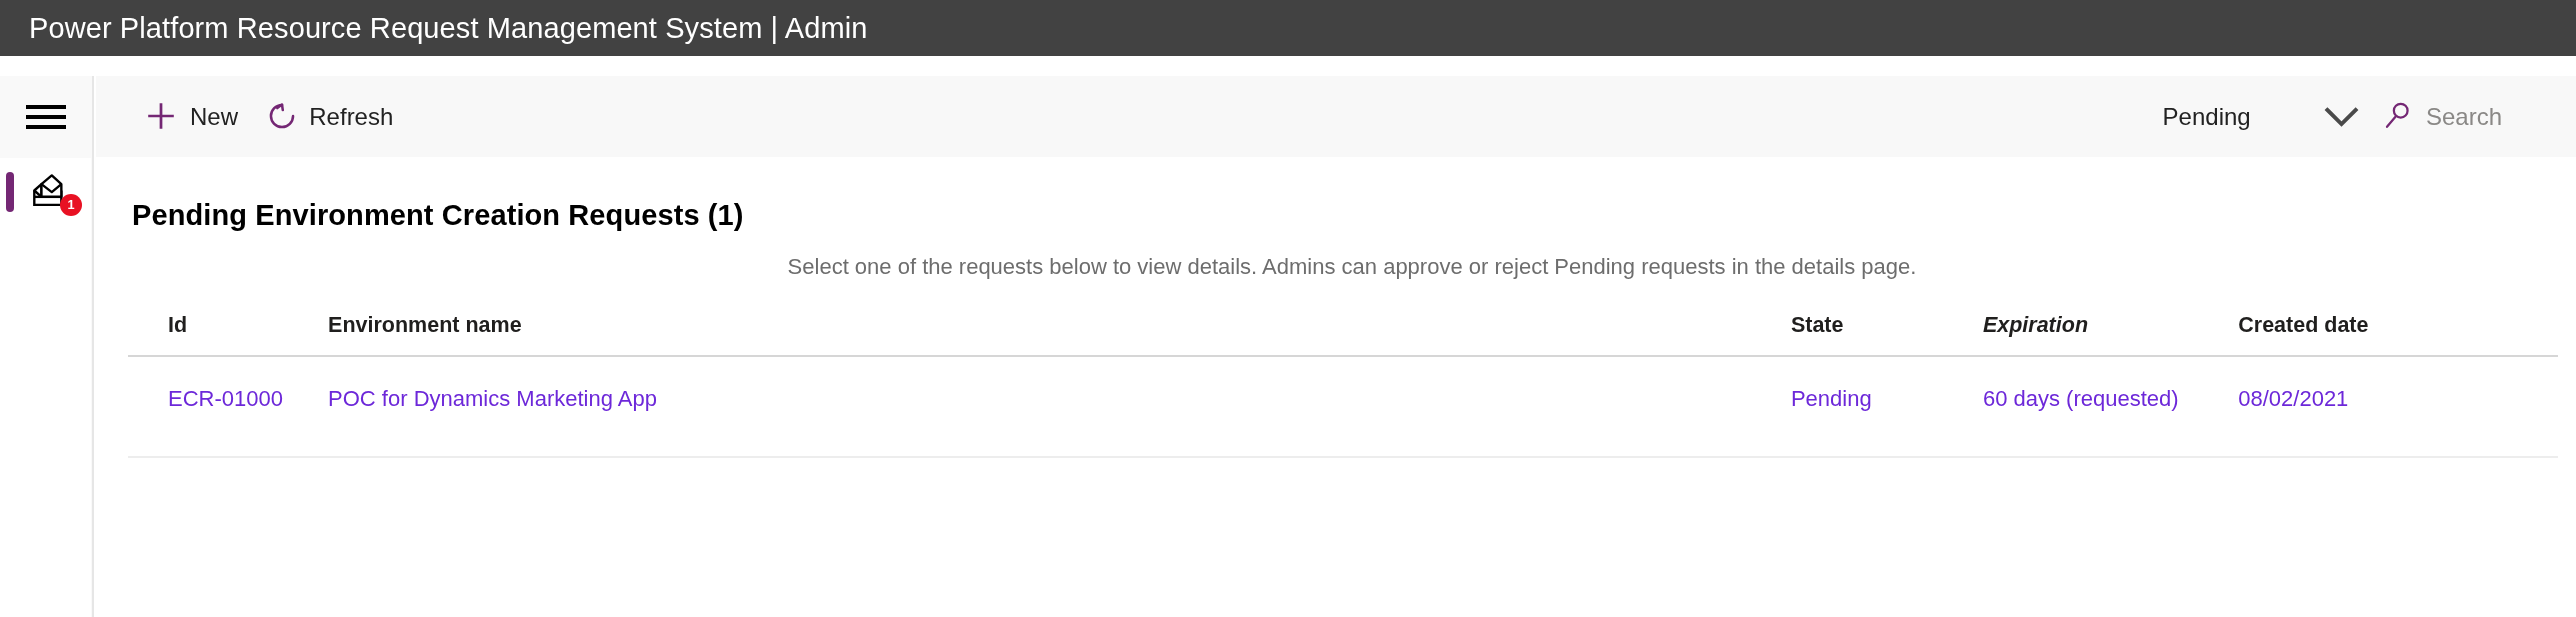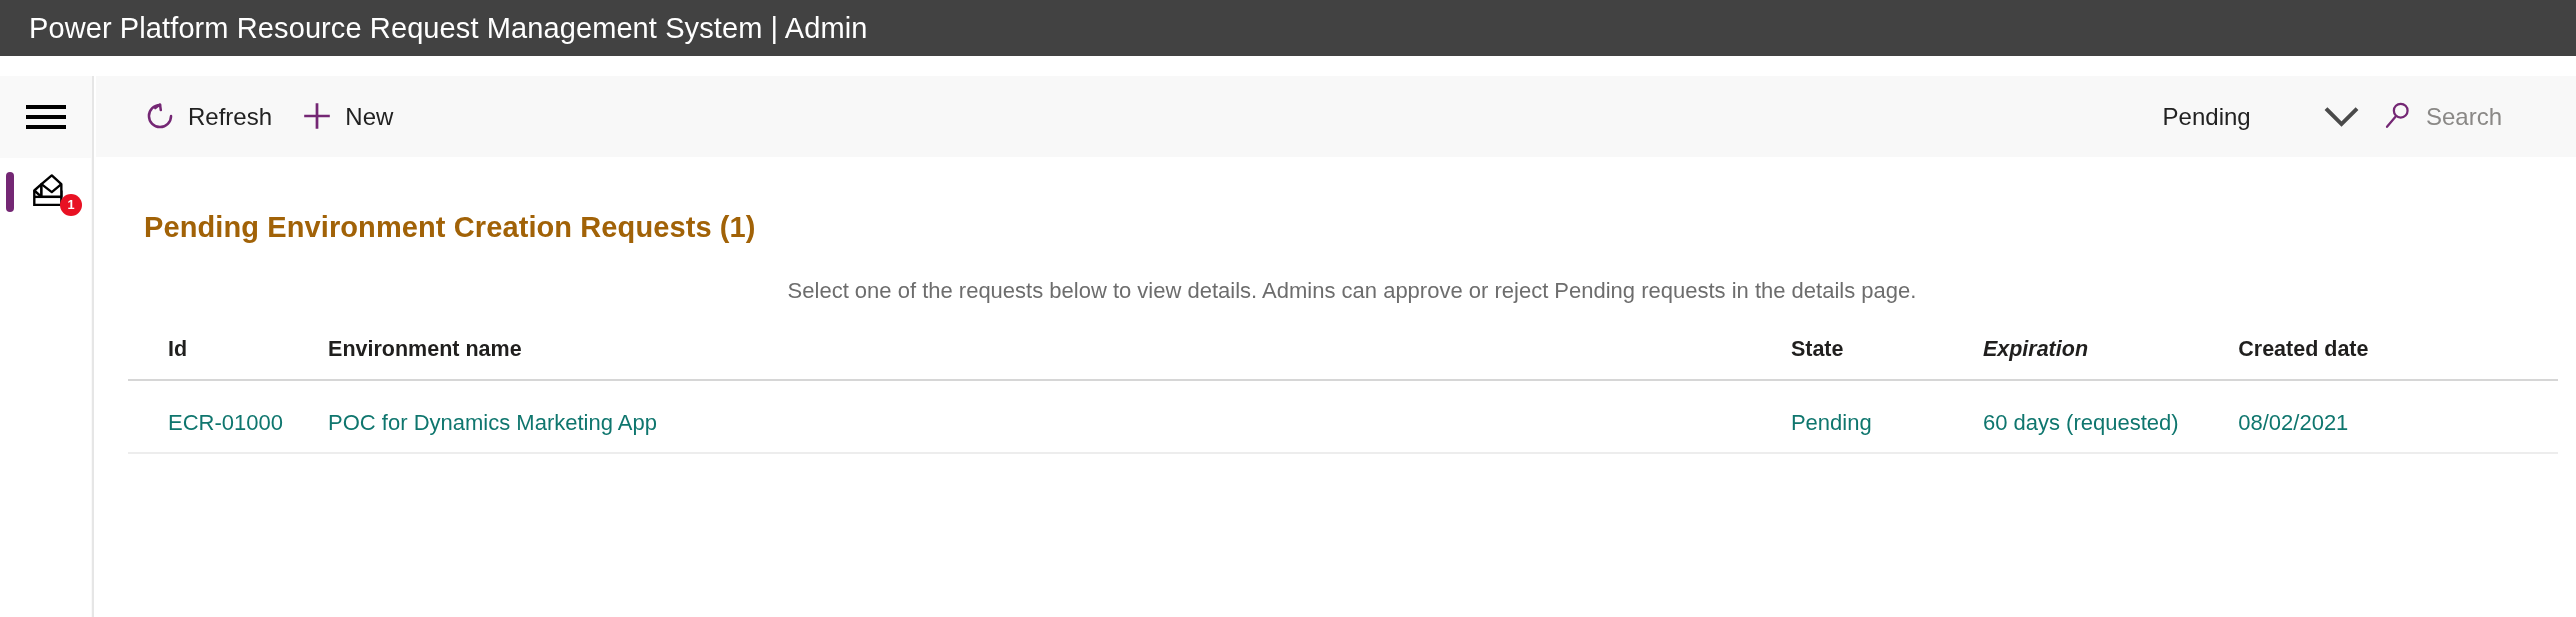--- a/index.html
+++ b/index.html
@@ -180,25 +180,25 @@
   
   .content {
     position: absolute;
     left: 96px; top: 157px;
     width: 2480px;
     bottom: 0;
     background: #ffffff;
     box-sizing: border-box;
   }
   .page-title {
-    margin: 16px;
+    margin: 4px;
     padding: 38px 0 0 32px;
     font-size: 29px;
     font-weight: 700;
-    color: #a16207;
+    color: #000000;
     letter-spacing: 0.1px;
   }
   .page-subtitle {
     margin: 0;
     padding: 17.5px 0 0 32px;
     font-size: 22px;
     font-weight: 400;
     color: #6d6d6d;
     text-align: center;
   }
@@ -218,22 +218,22 @@
     font-weight: 700;
     color: #201f1e;
     padding: 0 0 17.5px 0;
     border-bottom: 2.4px solid #d6d6d6;
     white-space: nowrap;
   }
   table.grid td {
     text-align: left;
     font-size: 22px;
     font-weight: 400;
-    color: #0f766e;
-    padding: 29px 0 16px 0;
+    color: #6d28d9;
+    padding: 29px 0 44px 0;
     border-bottom: 2.4px solid #ededed;
     white-space: nowrap;
   }
   table.grid tbody tr { cursor: pointer; }
 
   .col-id         { width: 159px; padding-left: 40px !important; }
   .col-env        { width: 1455px; }
   .col-state      { width: 191px; }
   .col-expiration { width: 254px; font-style: italic; }
   .col-created    { width: 318px; }
@@ -271,35 +271,35 @@
         <div class="badge">1</div>
       </div>
     </div>
   </div>
 </div>
 
 <div class="commandbar">
 
   <div class="cmd-btn">
     <span>
+      <svg width="32" height="32" viewBox="0 0 40 40" xmlns="http://www.w3.org/2000/svg">
+        <path d="M20 4 L20 36 M4 20 L36 20" stroke="#742774" stroke-width="3.4"></path>
+      </svg>
+    </span>
+    <span class="cmd-label">New</span>
+  </div>
+
+  <div class="cmd-btn">
+    <span>
       <svg width="30" height="30" viewBox="0 0 38 38" xmlns="http://www.w3.org/2000/svg">
         <path d="M19 5 A14 14 0 1 0 33 19" stroke="#742774" stroke-width="3.2" fill="none" stroke-linecap="round"></path>
         <path d="M13 9 L19 4.5 L20 11.5" stroke="#742774" stroke-width="3.2" fill="none" stroke-linecap="round" stroke-linejoin="round"></path>
       </svg>
     </span>
     <span class="cmd-label">Refresh</span>
-  </div>
-
-  <div class="cmd-btn">
-    <span>
-      <svg width="32" height="32" viewBox="0 0 40 40" xmlns="http://www.w3.org/2000/svg">
-        <path d="M20 4 L20 36 M4 20 L36 20" stroke="#742774" stroke-width="3.4"></path>
-      </svg>
-    </span>
-    <span class="cmd-label">New</span>
   </div>
 
   <div class="cmd-spacer"></div>
 
   <div class="filter-area">
     <span class="filter-value">Pending</span>
   </div>
 
   <div class="chevron-box">
     <svg width="35" height="22" viewBox="0 0 44 28" xmlns="http://www.w3.org/2000/svg">

